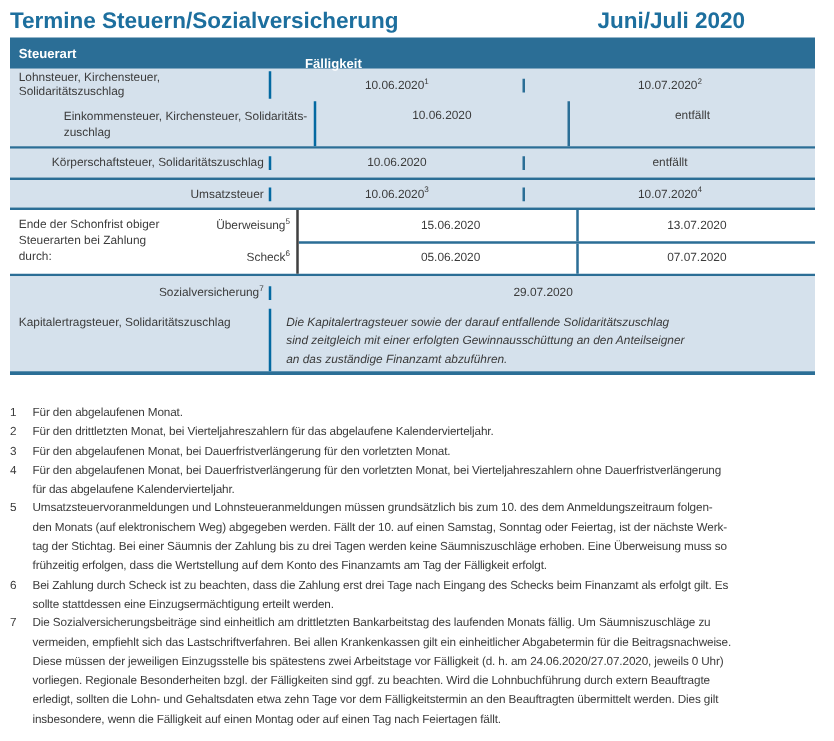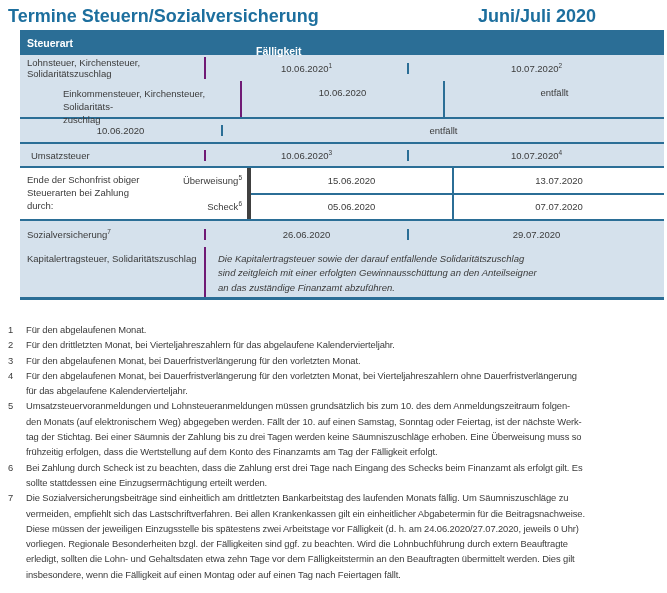--- a/index.html
+++ b/index.html
@@ -7,56 +7,57 @@
     width:667px; height:593px; background:#ffffff;
     font-family:"Liberation Sans", sans-serif;
     color:#3b3b3b; position:relative; overflow:hidden;
   }
   .doc-header {
     position:absolute; top:6px; left:8px; width:588px;
     display:flex; justify-content:space-between;
     font-size:18px; font-weight:bold; color:#1d6f9e;
   }
   
-  .tax-table { position:absolute; top:30px; left:20px; width:644px; font-size:9.5px; }
+  .tax-table { position:absolute; top:30px; left:8px; width:644px; font-size:9.5px; }
   .thead {
     display:flex; align-items:center; height:25px;
     background:#2b6e96; color:#ffffff; font-weight:bold; font-size:10.5px;
   }
   .thead .th1 { width:236px; padding-left:7px; box-sizing:border-box; }
   .thead .th2 { flex:1;margin-top:16px; }
   .row { display:flex; }
   .bg-blue { background:#d5e1ec; }
   .c1 {
-    box-sizing:border-box; width:186px; padding-left:7px; padding-right:4px;
-    border-right:2px solid #701a75;
+    box-sizing:border-box; width:209px; padding-left:7px; padding-right:4px;
+    border-right:2px solid #0369a1;
+    justify-content:flex-end;
   }
   .c2 { box-sizing:border-box; width:203px; border-right:2px solid #2b6e96;
         display:flex; align-items:center; justify-content:center; }
   .c3 { flex:1; display:flex; align-items:center; justify-content:center; }
   .vcenter { align-items:center; }
   .row-single { height:26px; }
   .row-b { height:23px; }
   .row-c { height:22px; }
   .row-two { height:36px;padding-left:36px; }
   .row-two .c1 { padding-top:6px; }
   .row-two .c2, .row-two .c3 { align-items:flex-start; padding-top:6px; }
   .divider { height:2px; background:#2b6e96; }
   .prewrap { white-space:pre-line; }
   
   .schonfrist { display:flex; height:51px; background:#ffffff; }
   .sf-left {
-    box-sizing:border-box; width:231px; border-right:4px solid #404040;
+    box-sizing:border-box; width:231px; border-right:2px solid #404040;
     position:relative;
   }
   .sf-desc { position:absolute; left:7px; top:5px; white-space:pre-line; line-height:13px; }
   .sf-labels { display:flex; flex-direction:column; height:100%; }
   .sf-label-row { flex:1; display:flex; align-items:center; justify-content:flex-end; padding-right:5px; }
   .sf-right { flex:1; display:flex; flex-direction:column; }
-  .sf-date-row { display:flex; flex:1; }
+  .sf-date-row { display:flex; flex:1;padding-left:21px; }
   .sf-date-row .c2 { width:203px; }
   .sf-divider { height:2px; background:#2b6e96; }
   
   .row-sozial { height:26px; align-items:center; }
   .row-kapital { height:50px;gap:12px; }
   .row-kapital .c1 { padding-top:6px; }
   .merged-note {
     flex:1; text-align:left; white-space:pre-line;
     line-height:14.3px; padding-top:5px;font-style:italic;
   }
@@ -102,20 +103,23 @@
       <div class="c1 prewrap" style="line-height:13px;">Einkommensteuer, Kirchensteuer, Solidaritäts-
 zuschlag</div>
       <div class="c2">10.06.2020</div>
       <div class="c3">entfällt</div>
     </div>
   </div>
 
   <div class="divider"></div>
 
   <div class="row row-b vcenter bg-blue">
+    <div class="c1" style="display:flex;align-items:center;">
+        <span>Körperschaftsteuer, Solidaritätszuschlag</span>
+      </div>
     <div class="c2">10.06.2020</div>
     <div class="c3">entfällt</div>
   </div>
 
   <div class="divider"></div>
 
   <div class="row row-c vcenter bg-blue">
     <div class="c1" style="display:flex;align-items:center;padding-left:11px;">
         <span>Umsatzsteuer</span>
       </div>
@@ -156,21 +160,20 @@
     </div>
   </div>
 
   <div class="divider"></div>
 
   <div class="bg-blue">
     <div class="row row-sozial">
       <div class="c1" style="display:flex;align-items:center;">
           <span><span>Sozialversicherung</span><sup>7</sup></span>
         </div>
-      <div class="c2">26.06.2020</div>
       <div class="c3">29.07.2020</div>
     </div>
     <div class="row row-kapital">
       <div class="c1">Kapitalertragsteuer, Solidaritätszuschlag</div>
       <div class="merged-note">Die Kapitalertragsteuer sowie der darauf entfallende Solidaritätszuschlag
 sind zeitgleich mit einer erfolgten Gewinnausschüttung an den Anteilseigner
 an das zuständige Finanzamt abzuführen.</div>
     </div>
   </div>
 

